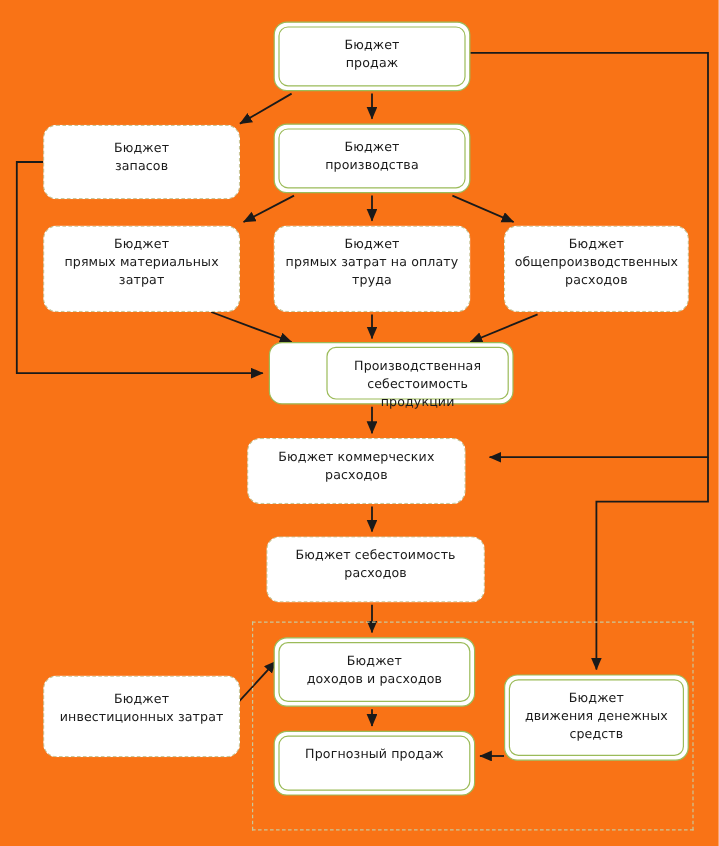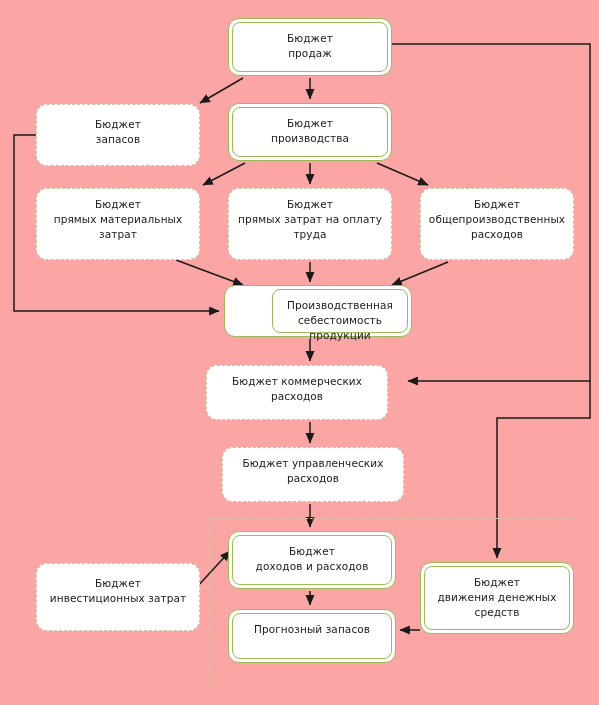--- a/index.html
+++ b/index.html
@@ -7,21 +7,21 @@
     padding: 0;
     background: #ffffff;
   }
   body {
     font-family: "DejaVu Sans", sans-serif;
   }
   #diagram-root {
     position: relative;
     width: 599px;
     height: 705px;
-    background: #fca5a5;
+    background: #f97316;
     overflow: hidden;
     text-decoration: underline;
   }
   #edge-layer {
     position: absolute;
     left: 0;
     top: 0;
     width: 599px;
     height: 705px;
     pointer-events: none;
@@ -153,37 +153,37 @@
   </div>
 
   <div class="node dashed pad-top-sm" style="left:420px; top:188px; width:154px; height:72px;">
     <div class="inner">
       <span class="label">Бюджет
 общепроизводственных
 расходов</span>
     </div>
   </div>
 
-  <div class="node solid pad-top-sm" style="left:224px; top:285px; width:188px; height:52px;padding-left:47px;">
+  <div class="node solid pad-top-sm" style="left:224px; top:285px; width:204px; height:52px;padding-left:47px;">
     <div class="inner">
       <span class="label">Производственная
 себестоимость продукции</span>
     </div>
   </div>
 
   <div class="node dashed pad-top-sm" style="left:206px; top:365px; width:182px; height:55px;">
     <div class="inner">
       <span class="label">Бюджет коммерческих
 расходов</span>
     </div>
   </div>
 
   <div class="node dashed pad-top-sm" style="left:222px; top:447px; width:182px; height:55px;">
     <div class="inner">
-      <span class="label">Бюджет управленческих
+      <span class="label">Бюджет себестоимость
 расходов</span>
     </div>
   </div>
 
   <div class="node dashed pad-top-md" style="left:36px; top:563px; width:164px; height:68px;">
     <div class="inner">
       <span class="label">Бюджет
 инвестиционных затрат</span>
     </div>
   </div>
@@ -198,17 +198,17 @@
   <div class="node solid pad-top-sm" style="left:420px; top:562px; width:154px; height:72px;">
     <div class="inner">
       <span class="label">Бюджет
 движения денежных
 средств</span>
     </div>
   </div>
 
   <div class="node solid pad-top-sm" style="left:228px; top:609px; width:168px; height:54px;">
     <div class="inner">
-      <span class="label">Прогнозный запасов</span>
+      <span class="label">Прогнозный продаж</span>
     </div>
   </div>
 
 </div>
 
 </body></html>

